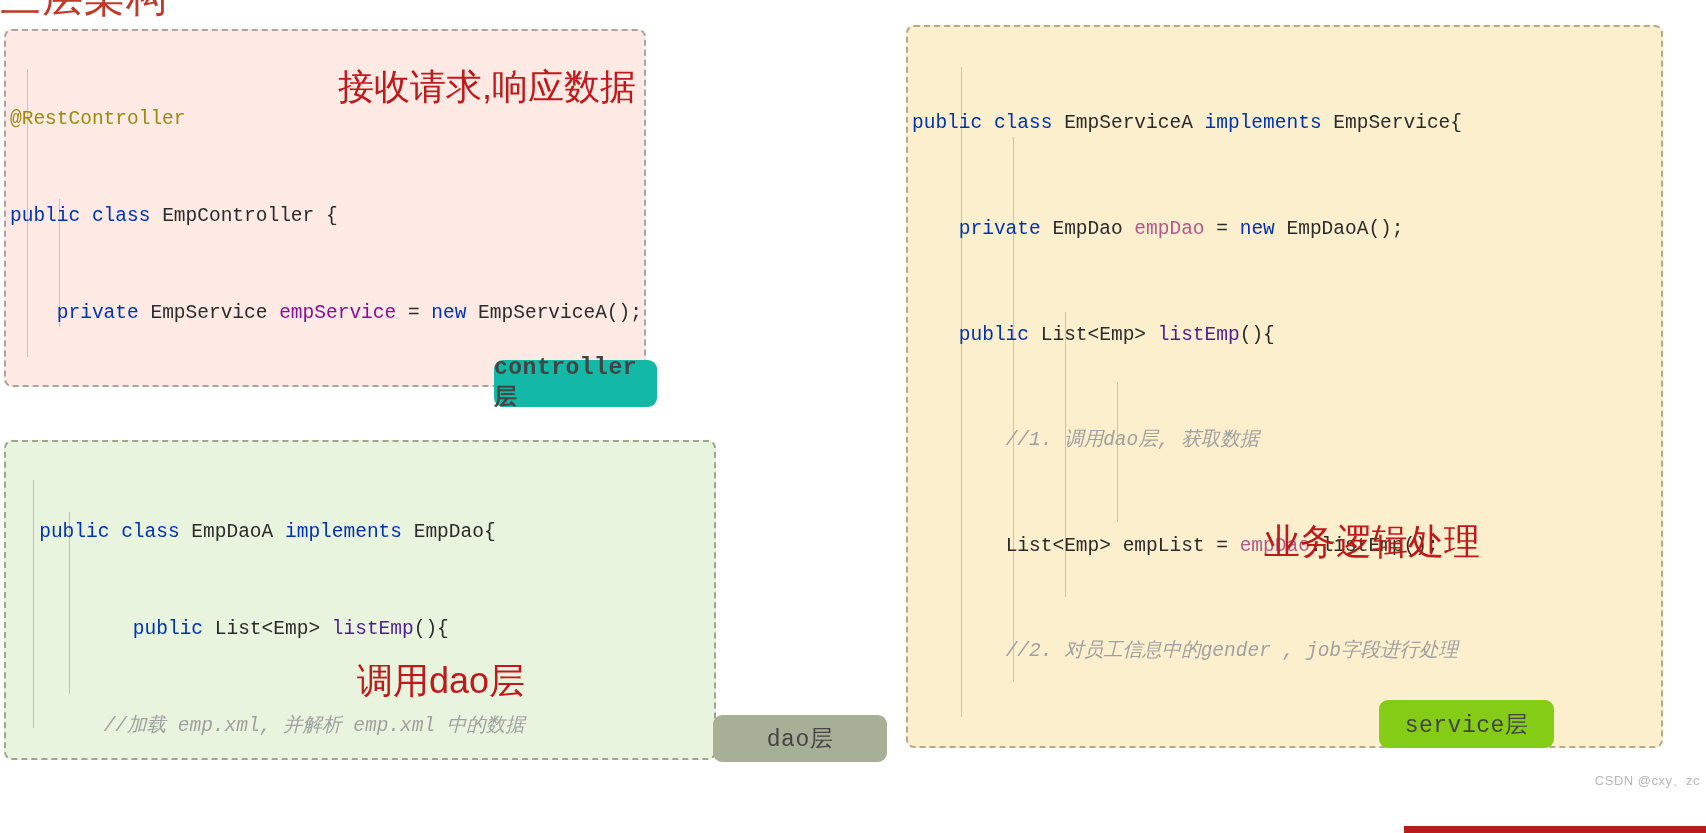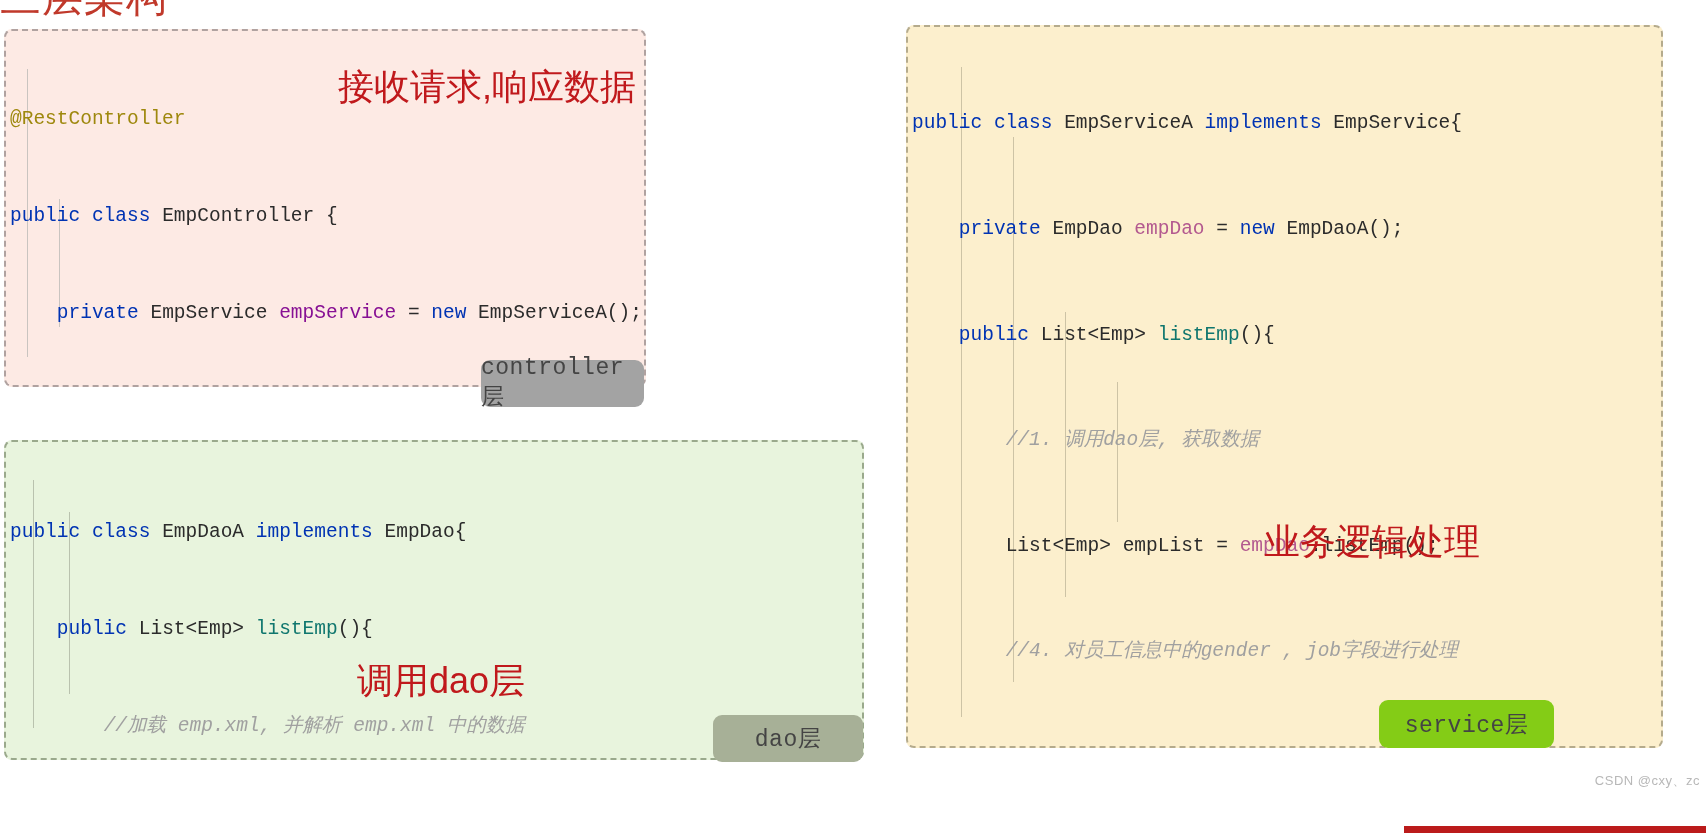--- a/index.html
+++ b/index.html
@@ -39,24 +39,25 @@
     left: 4px;
     top: 29px;
     width: 642px;
     height: 358px;
     background: #fdeae4;
     border-color: #b0a2a0;
   }
   .panel.dao {
     left: 4px;
     top: 440px;
-    width: 860px;
+    width: 712px;
     height: 320px;
     background: #e8f4dd;
     border-color: #9aa98c;
+    text-align: center;
   }
   .panel.service {
     left: 906px;
     top: 25px;
     width: 757px;
     height: 723px;
     background: #fcefcd;
     border-color: #b5ab8c;
   }
 
@@ -83,46 +84,47 @@
     position: absolute;
     width: 1px;
     background: #c9c4c0;
   }
   .panel.dao .guide { background: #b9c2ae; }
   .panel.service .guide { background: #cdc3a5; }
 
   
   .kw      { color: #0033b3; }
   .ann     { color: #9e880d; }
-  .cls     { color: #0f766e; }
+  .cls     { color: #4c1d95; }
   .field   { color: #871094; }
   .fieldpk { color: #b3598f; }
   .cmt     { color: #a0a0a0; font-style: italic; }
   .plain   { color: #2b2b2b; }
 
   
   .badge {
     position: absolute;
     border-radius: 9px;
     font-family: "Liberation Mono", "DejaVu Sans Mono", monospace;
     font-size: 23px;
     color: #444;
     display: flex;
     align-items: center;
     justify-content: center;
     letter-spacing: 0.5px;
   }
   .badge-controller {
-    left: 481px; top: 360px;
+    left: 494px; top: 360px;
     width: 163px; height: 47px;
-    background: #a3a3a3;
+    background: #14b8a6;
+    font-weight: bold;
   }
   .badge-dao {
     left: 713px; top: 715px;
-    width: 150px; height: 47px;
+    width: 174px; height: 47px;
     background: #a7b097;
   }
   .badge-service {
     left: 1379px; top: 700px;
     width: 175px; height: 48px;
     background: #84cc16;
   }
 
   
   .annot {
@@ -204,21 +206,21 @@
   <div class="guide" style="left:105px; top:110px; height:545px;"></div>
   <div class="guide" style="left:157px; top:285px; height:285px;"></div>
   <div class="guide" style="left:209px; top:355px; height:70px;"></div>
   <div class="guide" style="left:209px; top:425px; height:70px;"></div>
   <div class="code">
     <span class="ln"><span class="kw">public class</span><span class="plain"> EmpServiceA </span><span class="kw">implements</span><span class="plain"> EmpService{</span></span>
     <span class="ln">    <span class="kw">private</span><span class="plain"> EmpDao </span><span class="fieldpk">empDao</span><span class="plain"> = </span><span class="kw">new</span><span class="plain"> EmpDaoA();</span></span>
     <span class="ln">    <span class="kw">public</span><span class="plain"> List&lt;Emp&gt; </span><span class="cls">listEmp</span><span class="plain">(){</span></span>
     <span class="ln">        <span class="cmt">//1. 调用dao层, 获取数据</span></span>
     <span class="ln">        <span class="plain">List&lt;Emp&gt; empList = </span><span class="fieldpk">empDao</span><span class="plain">.listEmp();</span></span>
-    <span class="ln">        <span class="cmt">//4. 对员工信息中的gender , job字段进行处理</span></span>
+    <span class="ln">        <span class="cmt">//2. 对员工信息中的gender , job字段进行处理</span></span>
     <span class="ln">        <span class="plain">empList.stream().forEach(emp -&gt; {</span></span>
     
     
     
     
     
     
     
     
     

